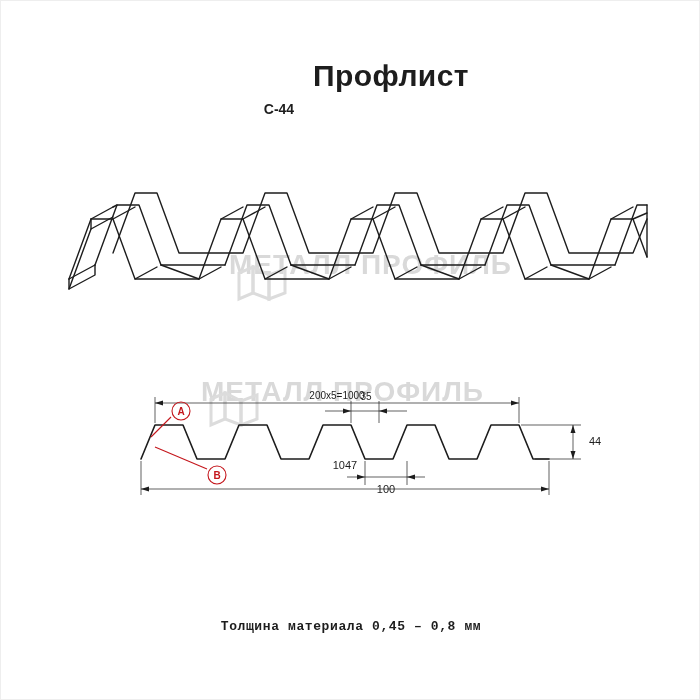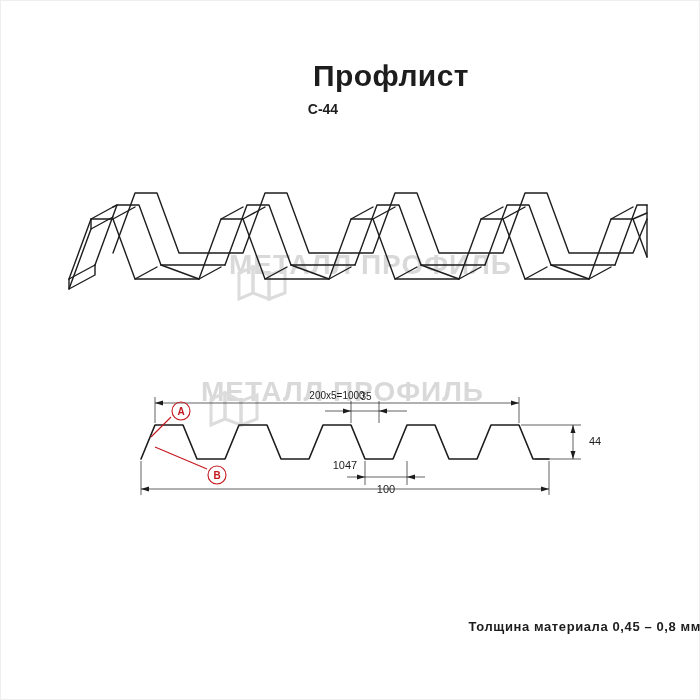--- a/index.html
+++ b/index.html
@@ -36,32 +36,32 @@
   }
   .subtitle {
     position: absolute;
     top: 100px;
     left: 0;
     width: 556px;
     text-align: center;
     font-size: 14px;
     font-weight: bold;
     color: #1d1d1d;
-    padding-left: 44px;
   }
   .footer-note {
     position: absolute;
     top: 618px;
     left: 0;
     width: 700px;
-    text-align: right;
+    text-align: center;
     font-size: 13px;
     font-weight: bold;
     letter-spacing: 0.6px;
     color: #1d1d1d;
+    font-family: Liberation Mono, monospace;
   }
   .iso-wrap {
     position: absolute;
     top: 160px;
     left: 50px;
     width: 600px;
     height: 170px;
   }
   .section-wrap {
     position: absolute;

